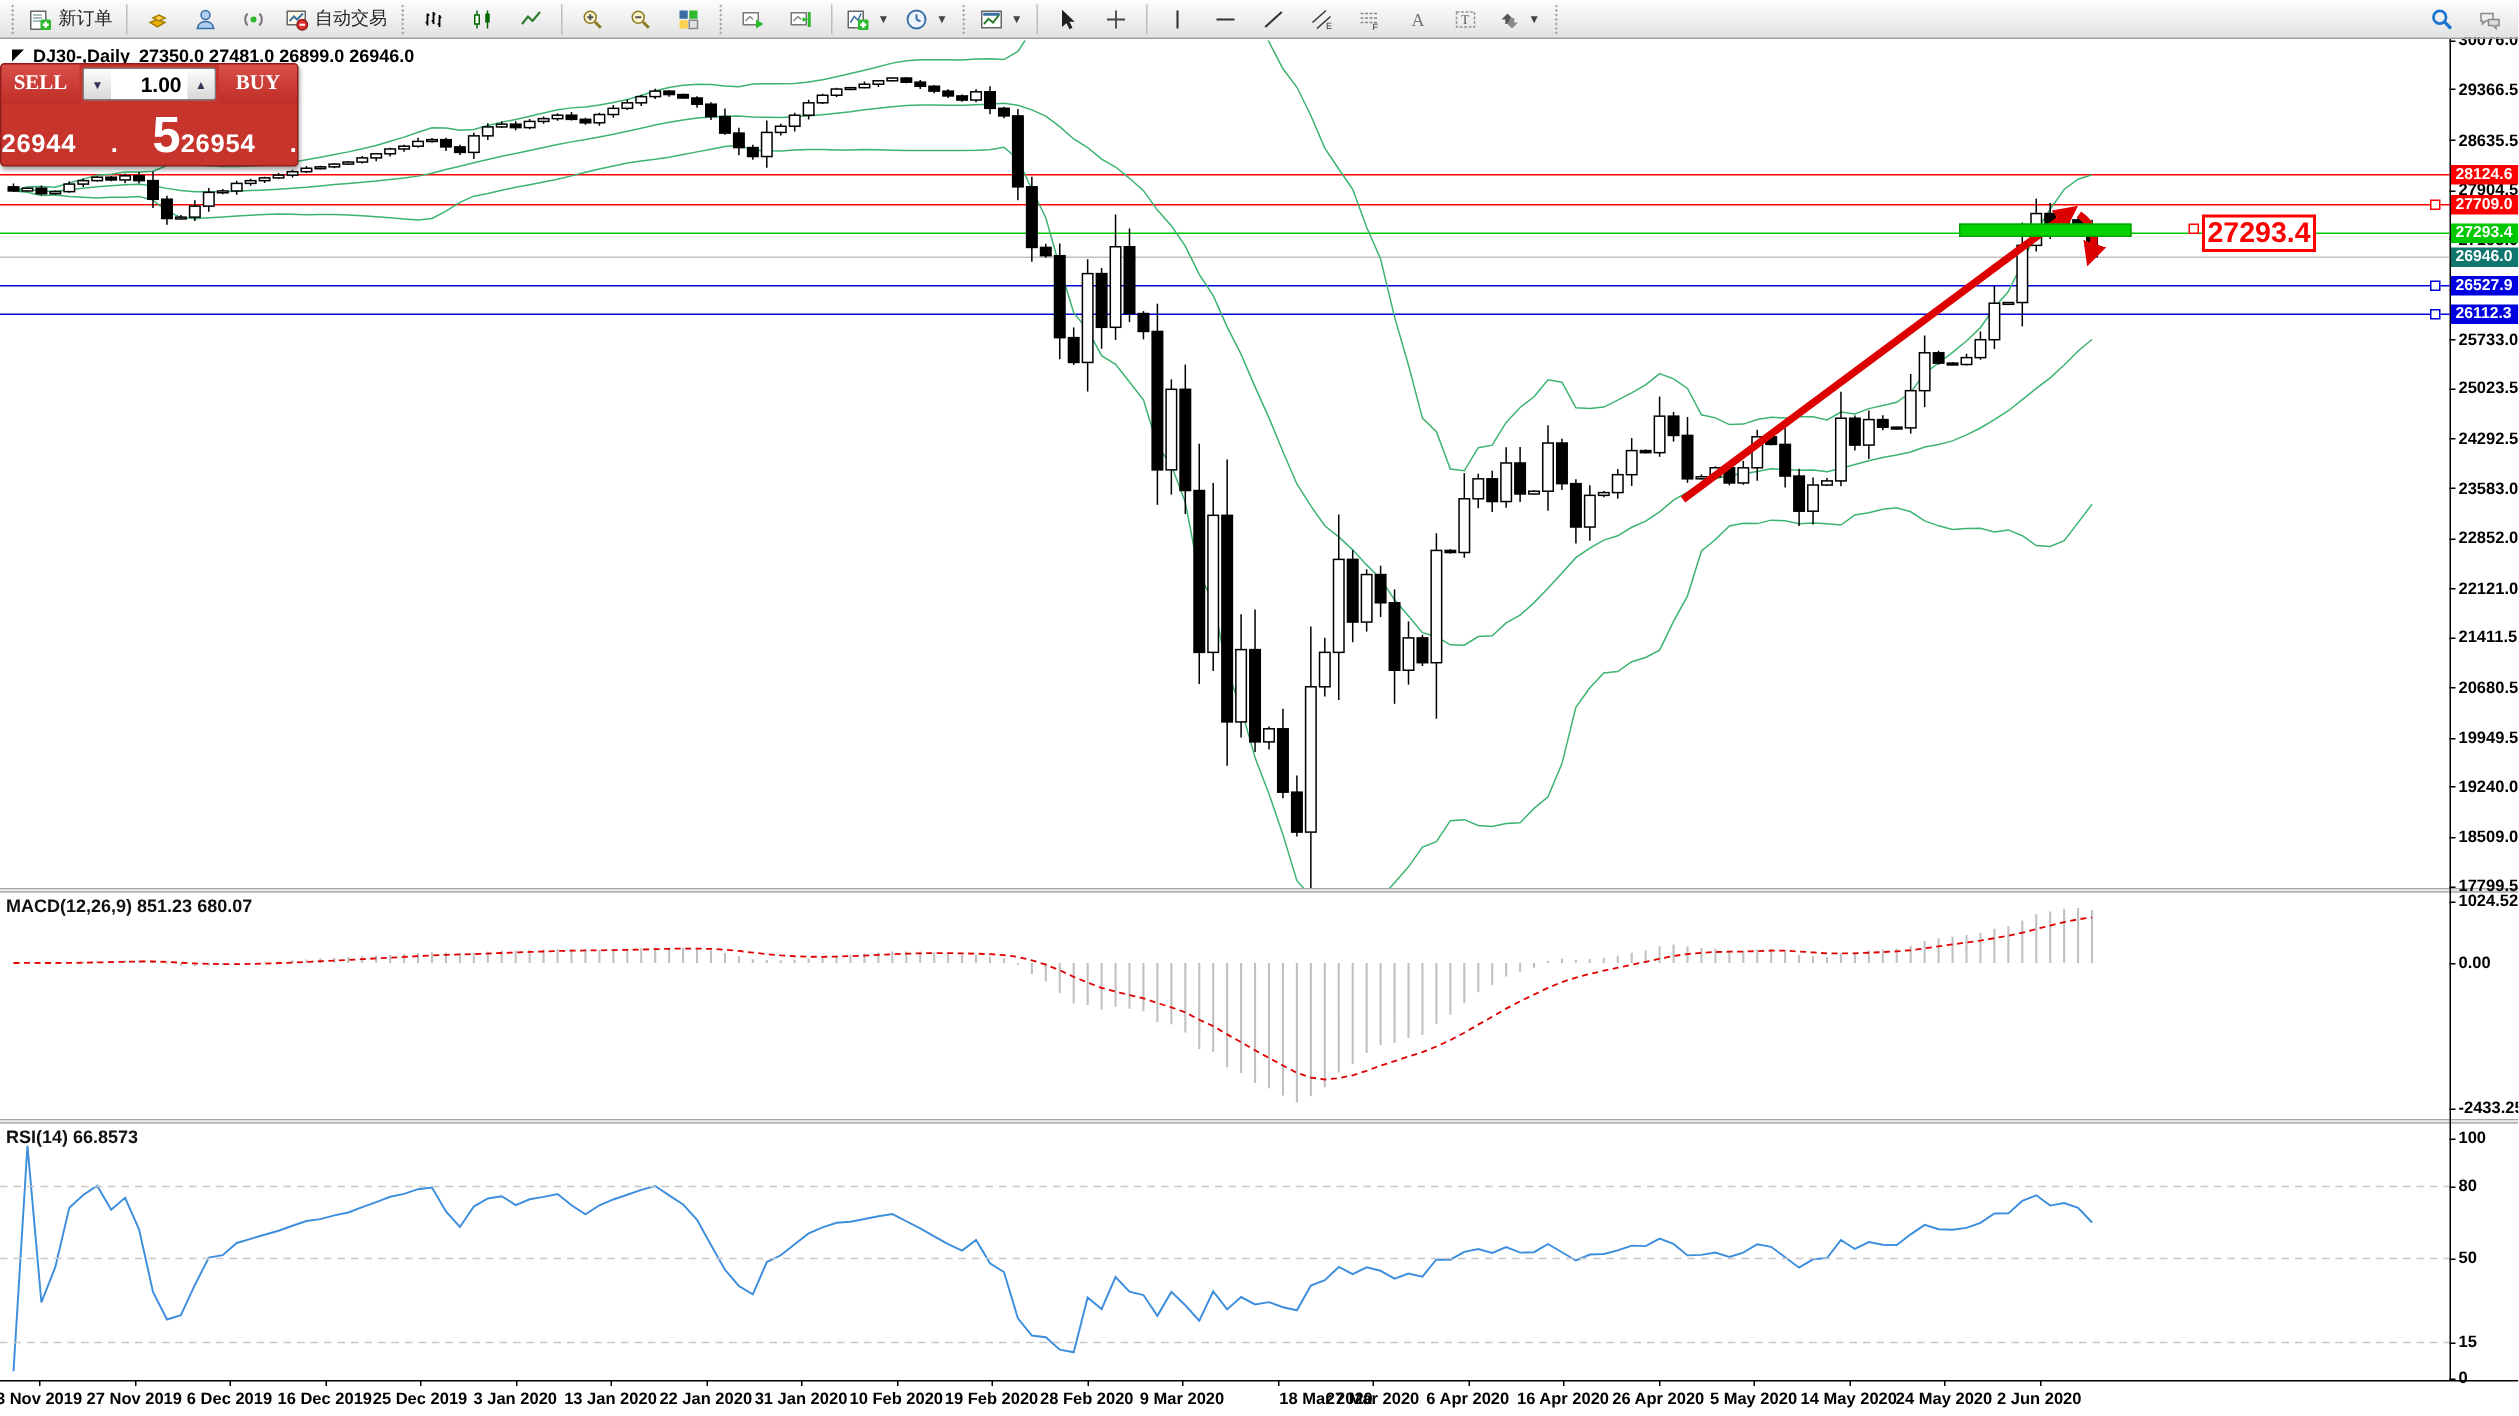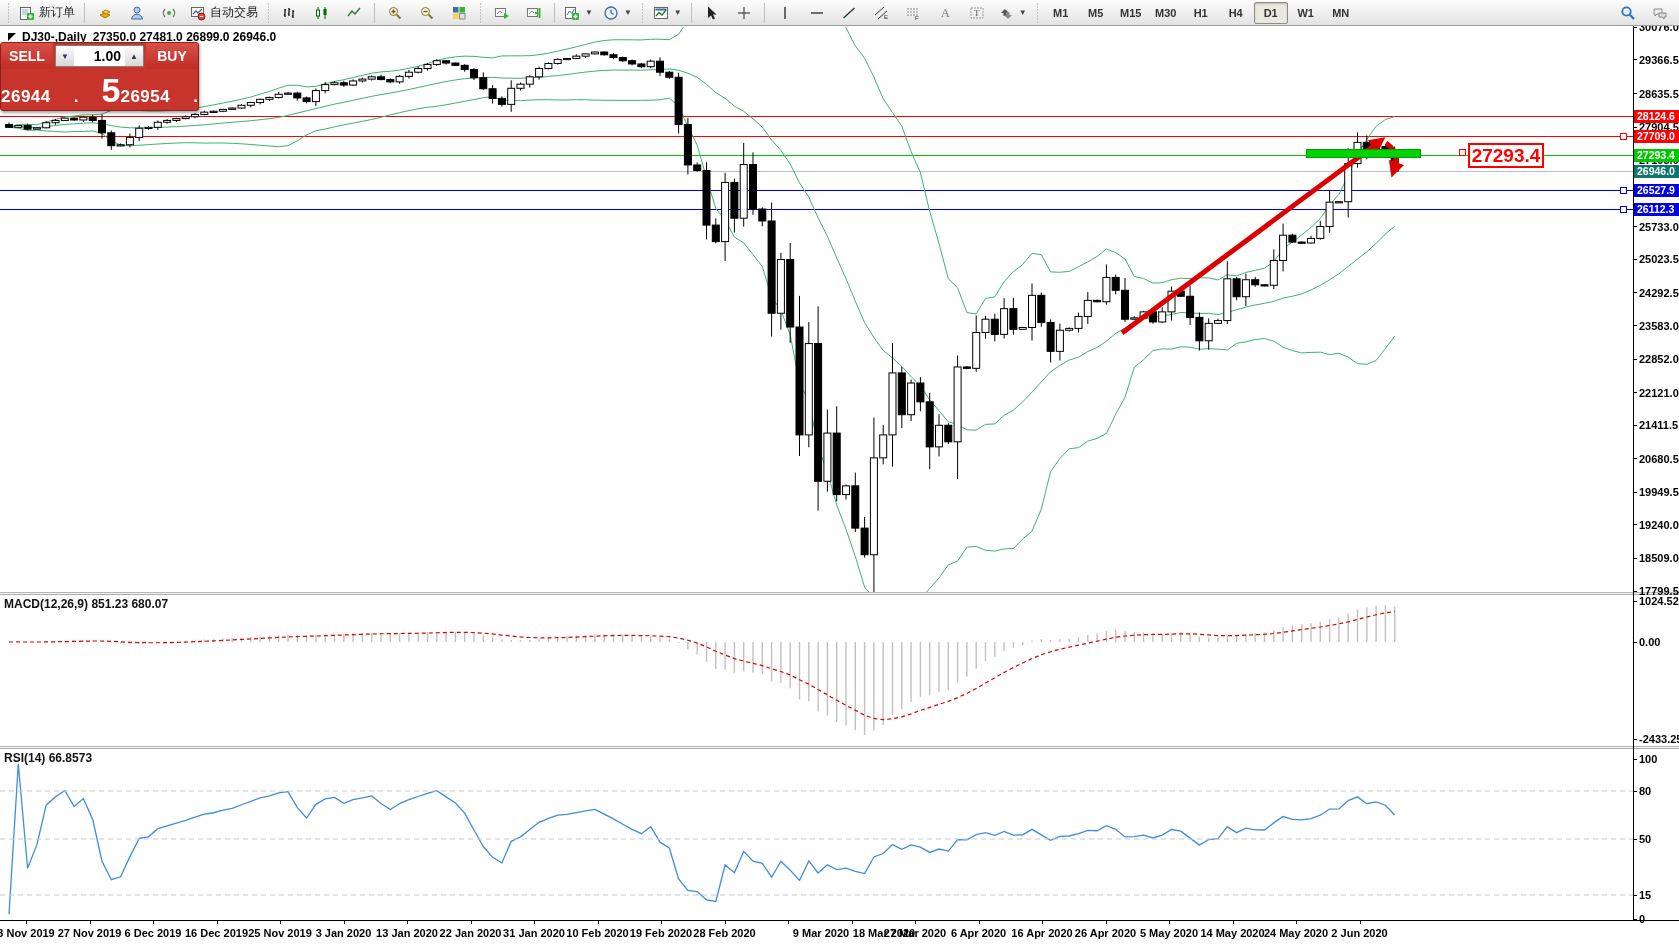--- a/index.html
+++ b/index.html
@@ -42,21 +42,21 @@
   .ohlc-title{position:absolute;left:8px;top:4px;font-size:12px;font-weight:bold;color:#000;z-index:7;
     display:flex;align-items:center;gap:6px;}
   .tri-marker{width:0;height:0;border-left:8px solid #000;border-bottom:8px solid transparent;}
   .ind-label{position:absolute;font-size:12px;font-weight:bold;color:#111;z-index:7;}
   
   .trade-panel{position:absolute;left:0px;top:16px;width:199px;height:69px;z-index:20;
     background:#c6342c;border:1px solid #8f1f1a;border-radius:3px;overflow:hidden;
     box-shadow:1px 2px 3px rgba(0,0,0,.35);box-sizing:border-box;}
   .tp-top{display:flex;height:26px;align-items:stretch;}
   .tp-sellbuy{width:52px;display:flex;align-items:center;justify-content:center;color:#fff;
-    font-size:14px;font-weight:bold;background:linear-gradient(#d85049,#bf2d26);}
+    font-size:14px;font-weight:bold;background:linear-gradient(#d85049,#bf2d26);font-family:Liberation Serif, serif;}
   .tp-vol{flex:1;margin:2px;background:#fff;border-radius:2px;display:flex;align-items:center;
     border:1px solid #7e7e7e;overflow:hidden;}
   .tp-spin{width:18px;height:100%;background:linear-gradient(#fdfdfd,#d8d8d8);display:flex;
     align-items:center;justify-content:center;font-size:8px;color:#335;}
   .tp-vol-val{flex:1;text-align:right;padding-right:4px;font-size:14px;font-weight:bold;color:#000;}
   .tp-bottom{display:flex;height:43px;position:relative;}
   .tp-price{flex:1;display:flex;align-items:baseline;justify-content:center;color:#fff;padding-top:6px;gap:23px;}
   .tp-price .main{font-size:17px;font-weight:bold;letter-spacing:.5px;}
   .tp-price .dot{font-size:17px;font-weight:bold;}
   .tp-price .big{font-size:34px;font-weight:bold;line-height:30px;}
@@ -262,31 +262,20 @@
         </svg>
     </div>
     <div class="tb-btn">
       <svg class="icon16" viewBox="0 0 16 16">
           <polygon points="4,3 8,7 5.5,7 5.5,10 2.5,10 2.5,7 0,7" transform="translate(3,1)" fill="#555"></polygon>
           <polygon points="12,13 8,9 10.5,9 10.5,6 13.5,6 13.5,9 16,9" transform="translate(-2,1)" fill="#888"></polygon>
         </svg>
       <span class="tb-caret">▼</span>
     </div>
     <div class="tb-grip"></div>
-    <div id="tf-bar" style="display:flex;gap:1px;">
-        <div class="tf-btn">M1</div>
-        <div class="tf-btn">M5</div>
-        <div class="tf-btn">M15</div>
-        <div class="tf-btn">M30</div>
-        <div class="tf-btn">H1</div>
-        <div class="tf-btn">H4</div>
-        <div class="tf-btn active">D1</div>
-        <div class="tf-btn">W1</div>
-        <div class="tf-btn">MN</div>
-      </div>
     <div class="tb-spacer"></div>
     <div class="tb-btn">
       <svg class="icon16" viewBox="0 0 16 16">
           <circle cx="6.5" cy="6.5" r="4.2" fill="none" stroke="#1b74d0" stroke-width="1.8"></circle>
           <line x1="9.8" y1="9.8" x2="14" y2="14" stroke="#1b74d0" stroke-width="2.2"></line>
         </svg>
     </div>
     <div class="tb-btn">
       <svg class="icon16" viewBox="0 0 16 16">
           <path d="M2 4h8v5H5l-2 2V9H2z" fill="#eee" stroke="#888"></path>
@@ -859,37 +848,37 @@
         <div class="tick-label" style="left: 1639px; top: 887px;">0</div>
         <div class="tick-mark" style="left: 26px; top: 894px; width: 1px; height: 4px;"></div>
         <div class="date-label" style="left: 26px;">3 Nov 2019</div>
         <div class="tick-mark" style="left: 89.5px; top: 894px; width: 1px; height: 4px;"></div>
         <div class="date-label" style="left: 89.5px;">27 Nov 2019</div>
         <div class="tick-mark" style="left: 153px; top: 894px; width: 1px; height: 4px;"></div>
         <div class="date-label" style="left: 153px;">6 Dec 2019</div>
         <div class="tick-mark" style="left: 216.5px; top: 894px; width: 1px; height: 4px;"></div>
         <div class="date-label" style="left: 216.5px;">16 Dec 2019</div>
         <div class="tick-mark" style="left: 280px; top: 894px; width: 1px; height: 4px;"></div>
-        <div class="date-label" style="left: 280px;">25 Nov 2019</div>
+        <div class="date-label" style="left: 280px;">25 Dec 2019</div>
         <div class="tick-mark" style="left: 343.5px; top: 894px; width: 1px; height: 4px;"></div>
         <div class="date-label" style="left: 343.5px;">3 Jan 2020</div>
         <div class="tick-mark" style="left: 407px; top: 894px; width: 1px; height: 4px;"></div>
         <div class="date-label" style="left: 407px;">13 Jan 2020</div>
         <div class="tick-mark" style="left: 470.5px; top: 894px; width: 1px; height: 4px;"></div>
         <div class="date-label" style="left: 470.5px;">22 Jan 2020</div>
         <div class="tick-mark" style="left: 534px; top: 894px; width: 1px; height: 4px;"></div>
         <div class="date-label" style="left: 534px;">31 Jan 2020</div>
         <div class="tick-mark" style="left: 597.5px; top: 894px; width: 1px; height: 4px;"></div>
         <div class="date-label" style="left: 597.5px;">10 Feb 2020</div>
         <div class="tick-mark" style="left: 661px; top: 894px; width: 1px; height: 4px;"></div>
         <div class="date-label" style="left: 661px;">19 Feb 2020</div>
         <div class="tick-mark" style="left: 724.5px; top: 894px; width: 1px; height: 4px;"></div>
         <div class="date-label" style="left: 724.5px;">28 Feb 2020</div>
         <div class="tick-mark" style="left: 788px; top: 894px; width: 1px; height: 4px;"></div>
-        <div class="date-label" style="left: 821px;">9 Mar 2020</div>
+        <div class="date-label" style="left: 788px;">9 Mar 2020</div>
         <div class="tick-mark" style="left: 851.5px; top: 894px; width: 1px; height: 4px;"></div>
         <div class="date-label" style="left: 884px;">18 Mar 2020</div>
         <div class="tick-mark" style="left: 915px; top: 894px; width: 1px; height: 4px;"></div>
         <div class="date-label" style="left: 915px;">27 Mar 2020</div>
         <div class="tick-mark" style="left: 978.5px; top: 894px; width: 1px; height: 4px;"></div>
         <div class="date-label" style="left: 978.5px;">6 Apr 2020</div>
         <div class="tick-mark" style="left: 1042px; top: 894px; width: 1px; height: 4px;"></div>
         <div class="date-label" style="left: 1042px;">16 Apr 2020</div>
         <div class="tick-mark" style="left: 1105.5px; top: 894px; width: 1px; height: 4px;"></div>
         <div class="date-label" style="left: 1105.5px;">26 Apr 2020</div>

